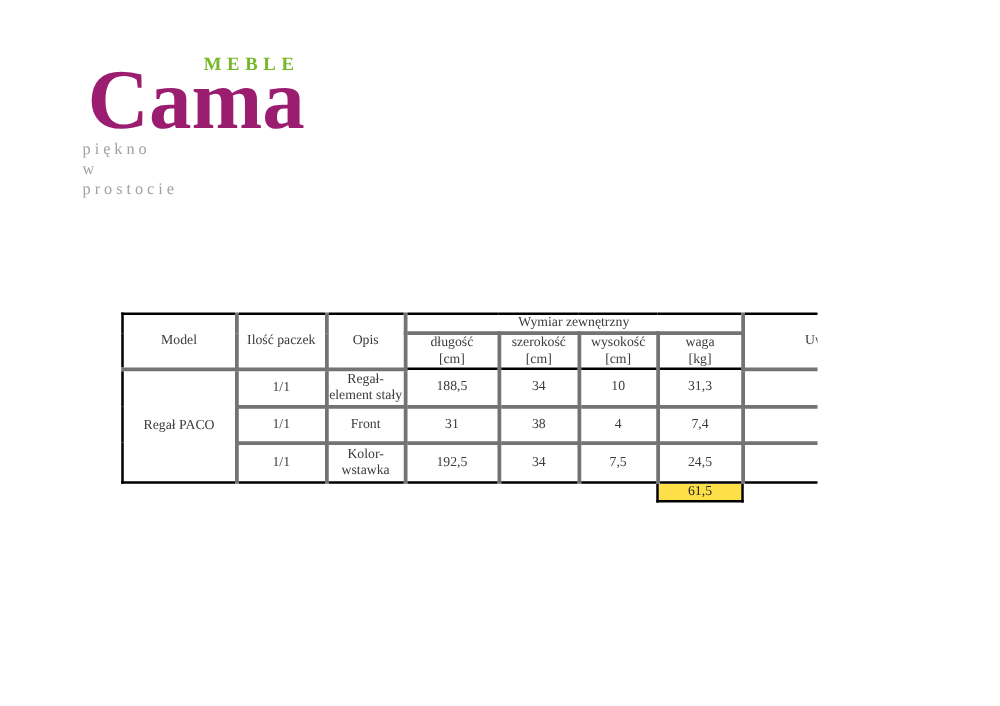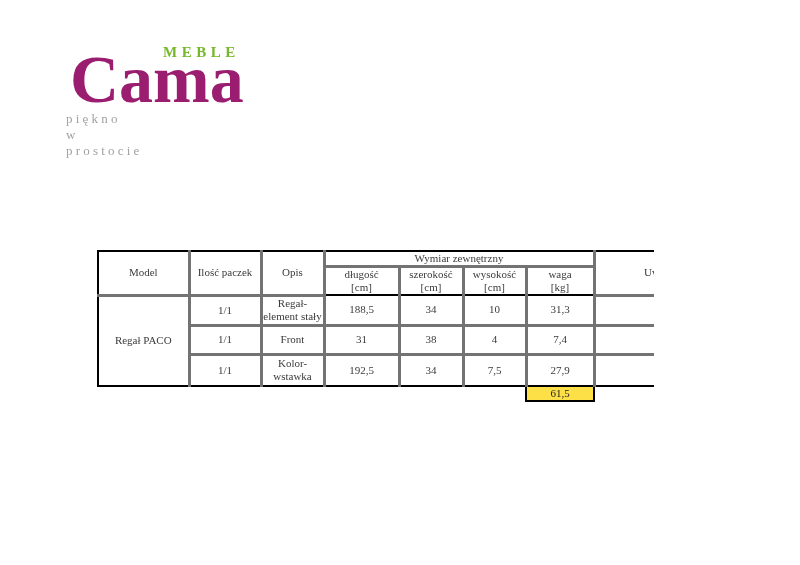--- a/index.html
+++ b/index.html
@@ -160,21 +160,21 @@
       <td class="bt2 br2"></td>
     </tr>
 
     <tr class="row-3">
       <td class="bt2 bb2">1/1</td>
       <td class="bt2 bb2">Kolor-
 wstawka</td>
       <td class="bt2 bb2 va-bottom">192,5</td>
       <td class="bt2 bb2 va-bottom">34</td>
       <td class="bt2 bb2 va-bottom">7,5</td>
-      <td class="bt2 bb2 va-bottom cell-weight">27,9</td>
+      <td class="bt2 bb2 va-bottom cell-weight">24,5</td>
       <td class="bt2 bb2 br2"></td>
     </tr>
 
     <tr class="row-total">
       <td class="no-border" colspan="3"></td>
       <td class="no-border"></td>
       <td class="no-border"></td>
       <td class="no-border"></td>
       <td class="total-cell">61,5</td>
       <td class="no-border"></td>

